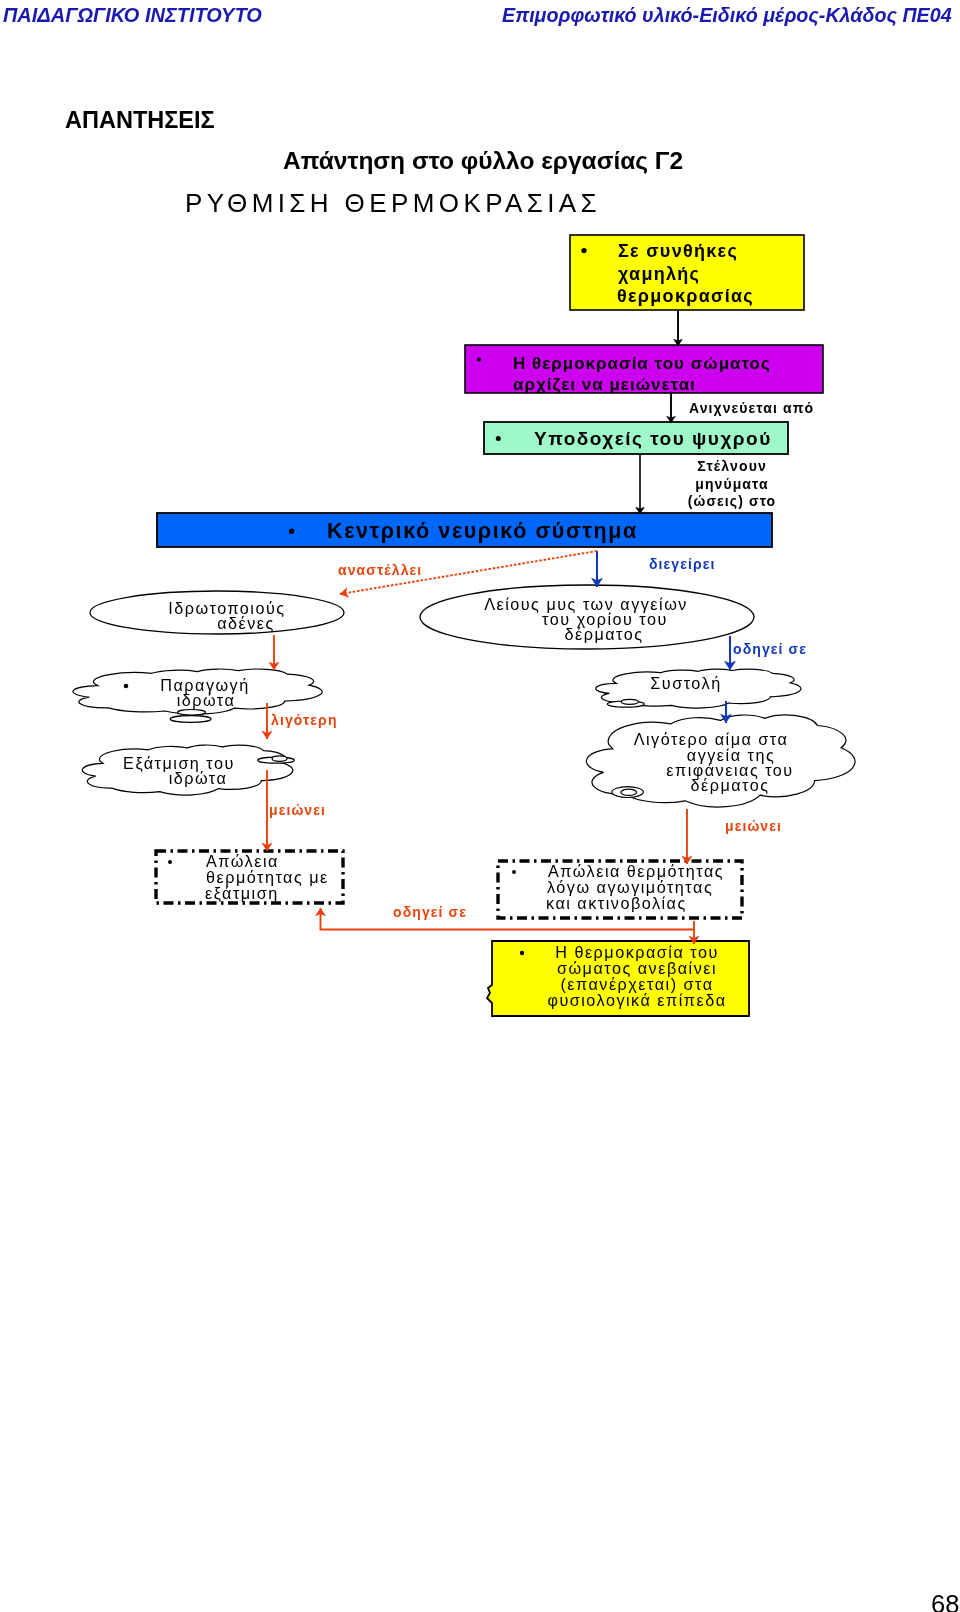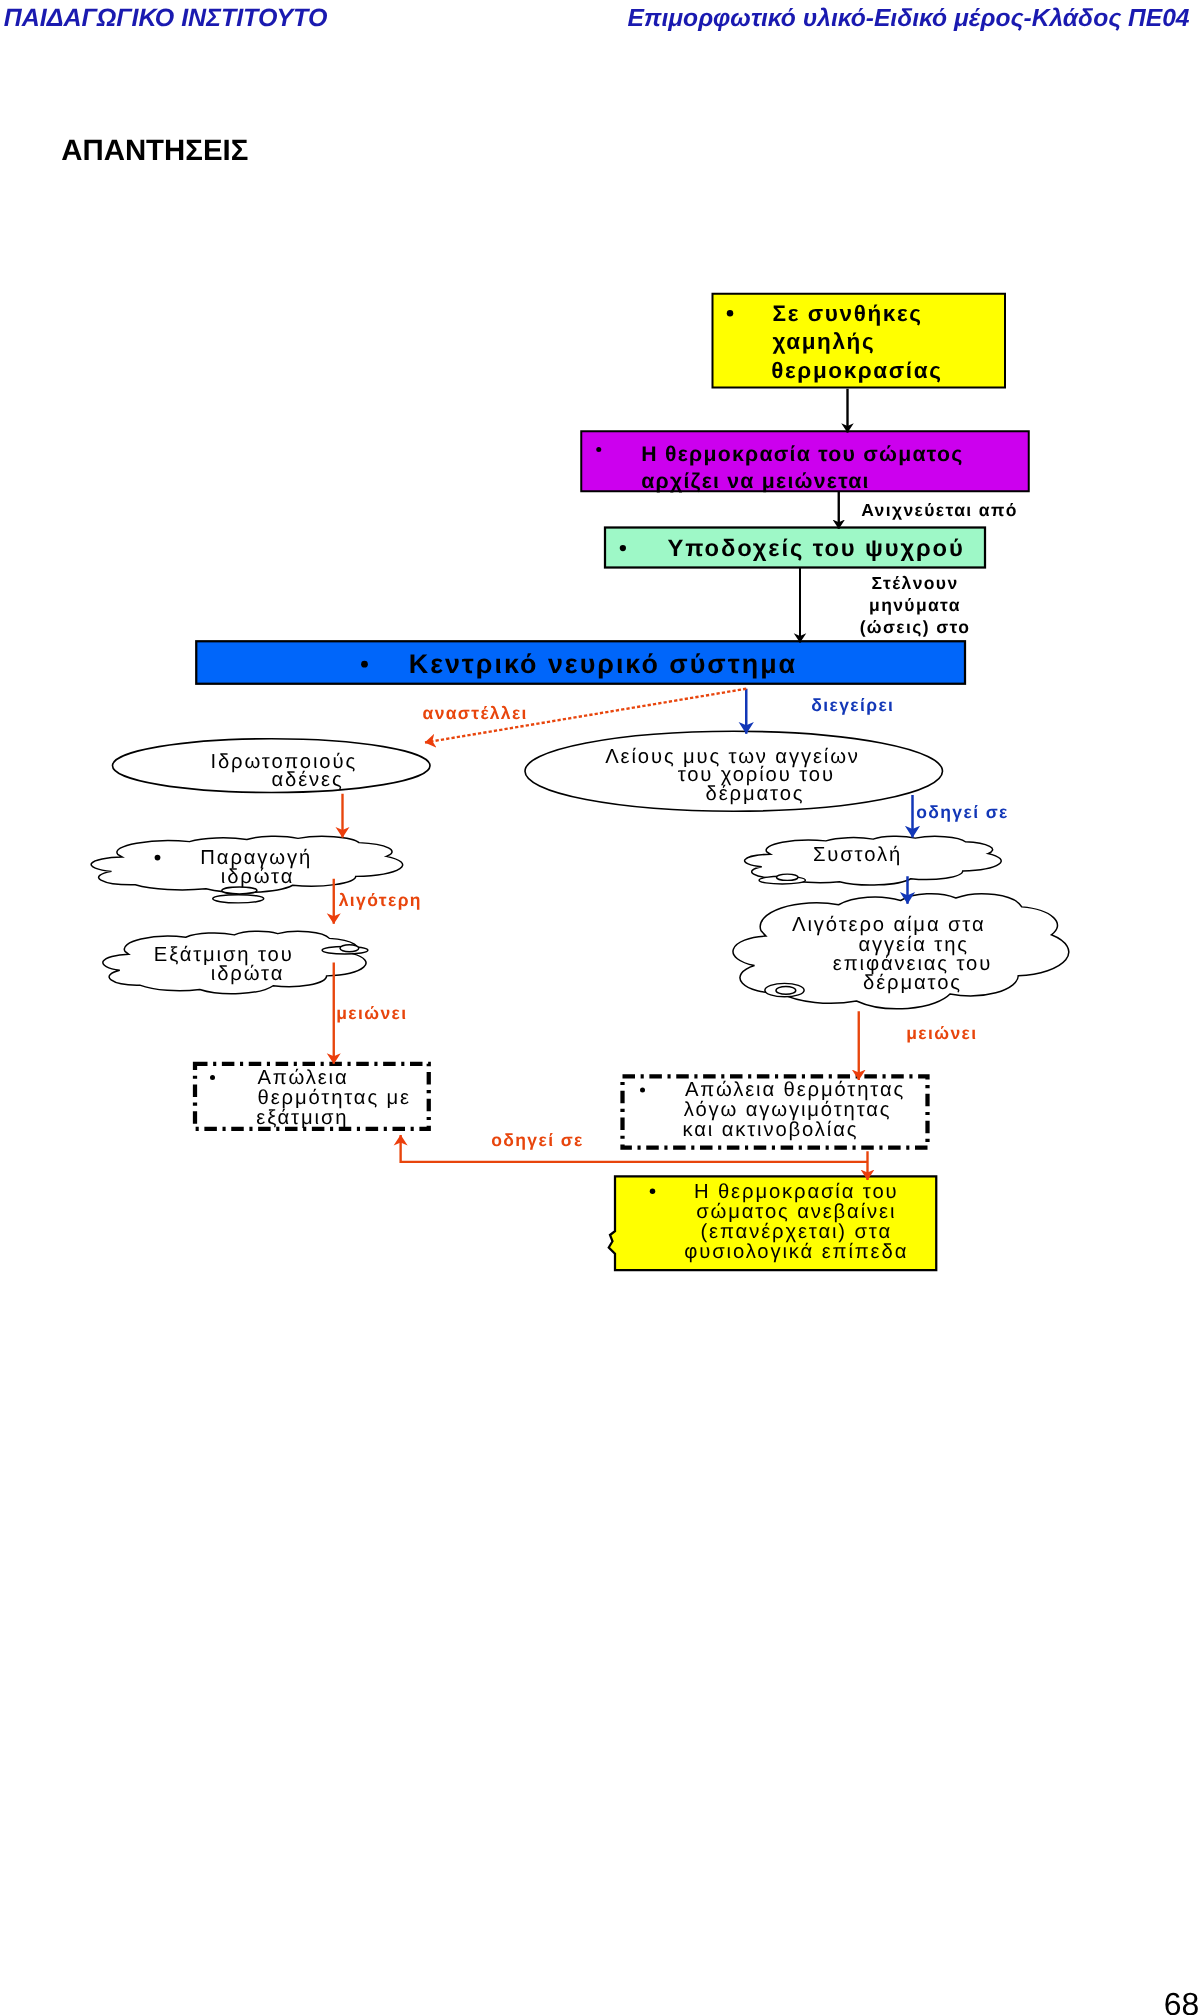--- a/index.html
+++ b/index.html
@@ -2,21 +2,21 @@
 <html><head>
 <meta charset="utf-8">
 <style>
   html,body{margin:0;padding:0;}
   body{width:960px;height:1612px;background:#fff;position:relative;
        font-family:"Liberation Sans",sans-serif;overflow:hidden;}
   .page{position:absolute;left:0;top:0;width:960px;height:1612px;}
   .txt{position:absolute;white-space:pre;color:#000;}
   #hdr-left{left:3px;top:4px;font:bold italic 20px "Liberation Sans",sans-serif;color:#1a1ab0;text-align:right;}
   #hdr-right{left:502px;top:4px;font:bold italic 19.7px "Liberation Sans",sans-serif;color:#1a1ab0;text-align:right;}
-  #t-answers{left:49px;top:107px;font:bold 23.5px "Liberation Sans",sans-serif;}
+  #t-answers{left:65px;top:107px;font:bold 23.5px "Liberation Sans",sans-serif;}
   #t-sub{left:283px;top:147px;font:bold 24.5px "Liberation Sans",sans-serif;}
   #t-title{left:185px;top:188px;font:26px "Liberation Sans",sans-serif;letter-spacing:4.4px;}
   #pageno{left:931px;top:1590px;font:25.5px "Liberation Sans",sans-serif;}
   svg.diagram{position:absolute;left:0;top:0;width:960px;height:1612px;overflow:visible;}
   svg text{font-family:"Liberation Sans",sans-serif;fill:#000;}
   text.bx17{font-size:17px;font-weight:bold;letter-spacing:1.0px;}
   text.bx18{font-size:18px;font-weight:bold;letter-spacing:1.3px;}
   text.bx19{font-size:19px;font-weight:bold;letter-spacing:1.5px;}
   text.bx21{font-size:21.5px;font-weight:bold;letter-spacing:1.6px;}
   text.ct{font-size:16.2px;letter-spacing:1.5px;text-anchor:middle;}
@@ -27,20 +27,22 @@
   text.lbl2{font-size:14px;font-weight:bold;letter-spacing:1.1px;text-anchor:middle;}
   text.lbl3{font-size:14px;font-weight:bold;letter-spacing:1.1px;}
 </style>
 </head>
 <body>
 
 <div class="page">
   <div class="txt" id="hdr-left">ΠΑΙΔΑΓΩΓΙΚΟ ΙΝΣΤΙΤΟΥΤΟ</div>
   <div class="txt" id="hdr-right">Επιμορφωτικό υλικό-Ειδικό μέρος-Κλάδος ΠΕ04</div>
   <div class="txt" id="t-answers">ΑΠΑΝΤΗΣΕΙΣ</div>
+  <div class="txt" id="t-sub">Απάντηση στο φύλλο εργασίας Γ2</div>
+  <div class="txt" id="t-title">ΡΥΘΜΙΣΗ ΘΕΡΜΟΚΡΑΣΙΑΣ</div>
   <div class="txt" id="pageno">68</div>
 
   <svg class="diagram" viewBox="0 0 960 1612">
     <defs>
       <marker id="ahBlack" markerWidth="8" markerHeight="11" refX="7.4" refY="5.5" orient="auto" markerUnits="userSpaceOnUse">
         <path d="M0,0.5 L7.6,5.5 L0,10.5 L2.1,5.5 Z" fill="#000"></path>
       </marker>
       <marker id="ahRed" markerWidth="9" markerHeight="12" refX="8.4" refY="6" orient="auto" markerUnits="userSpaceOnUse">
         <path d="M0,0.4 L8.6,6 L0,11.6 L2.4,6 Z" fill="#ec3e0c"></path>
       </marker>

